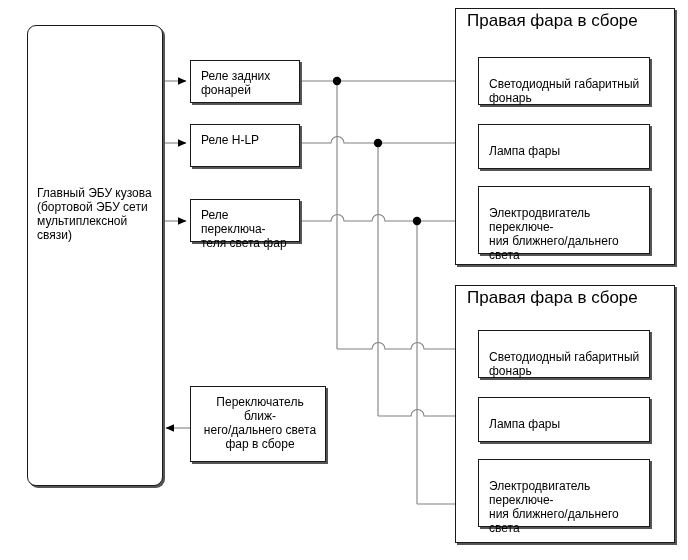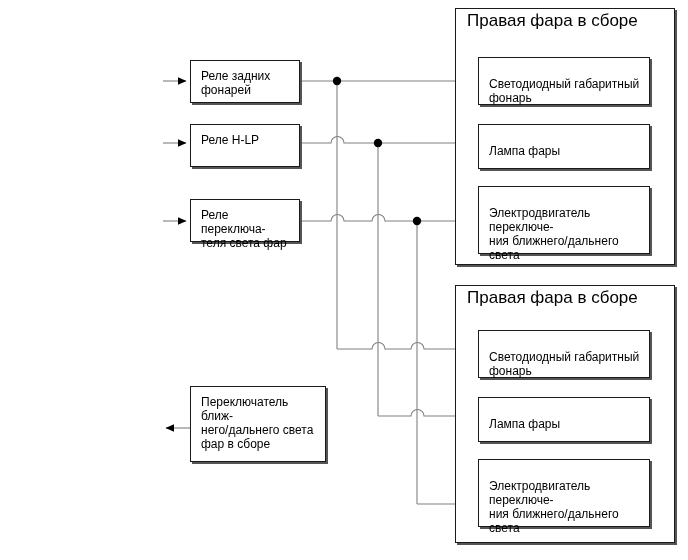--- a/index.html
+++ b/index.html
@@ -62,20 +62,21 @@
   .relay .txt { top: 8px; }
   #relay0 { left: 190px; top: 60px; }
   #relay1 { left: 190px; top: 124px; }
   #relay2 { left: 190px; top: 199px; }
   
   #switch {
     left: 190px;
     top: 386px;
     width: 136px;
     height: 76px;
+    text-align: center;
   }
   #switch .txt { top: 8px; }
   
   .group {
     position: absolute;
     box-sizing: border-box;
     background: #ffffff;
     border: 1px solid #1a1a1a;
     box-shadow: 2px 2px 0 0 #555555;
   }
@@ -144,20 +145,26 @@
       <path d="M190,428 L166,428" marker-end="url(#ah)"></path>
     </g>
 
     <g fill="#000000">
       <circle cx="337" cy="81" r="4.2"></circle>
       <circle cx="378" cy="143" r="4.2"></circle>
       <circle cx="417" cy="221" r="4.2"></circle>
     </g>
   </svg>
 
+  <div class="node" id="ecu">
+    <div class="txt">Главный ЭБУ кузова
+(бортовой ЭБУ сети
+мультиплексной
+связи)</div>
+  </div>
 
   <div class="node relay" id="relay0">
     <div class="txt">Реле задних
 фонарей</div>
   </div>
   <div class="node relay" id="relay1">
     <div class="txt">Реле H-LP</div>
   </div>
   <div class="node relay" id="relay2">
     <div class="txt">Реле переключа-

